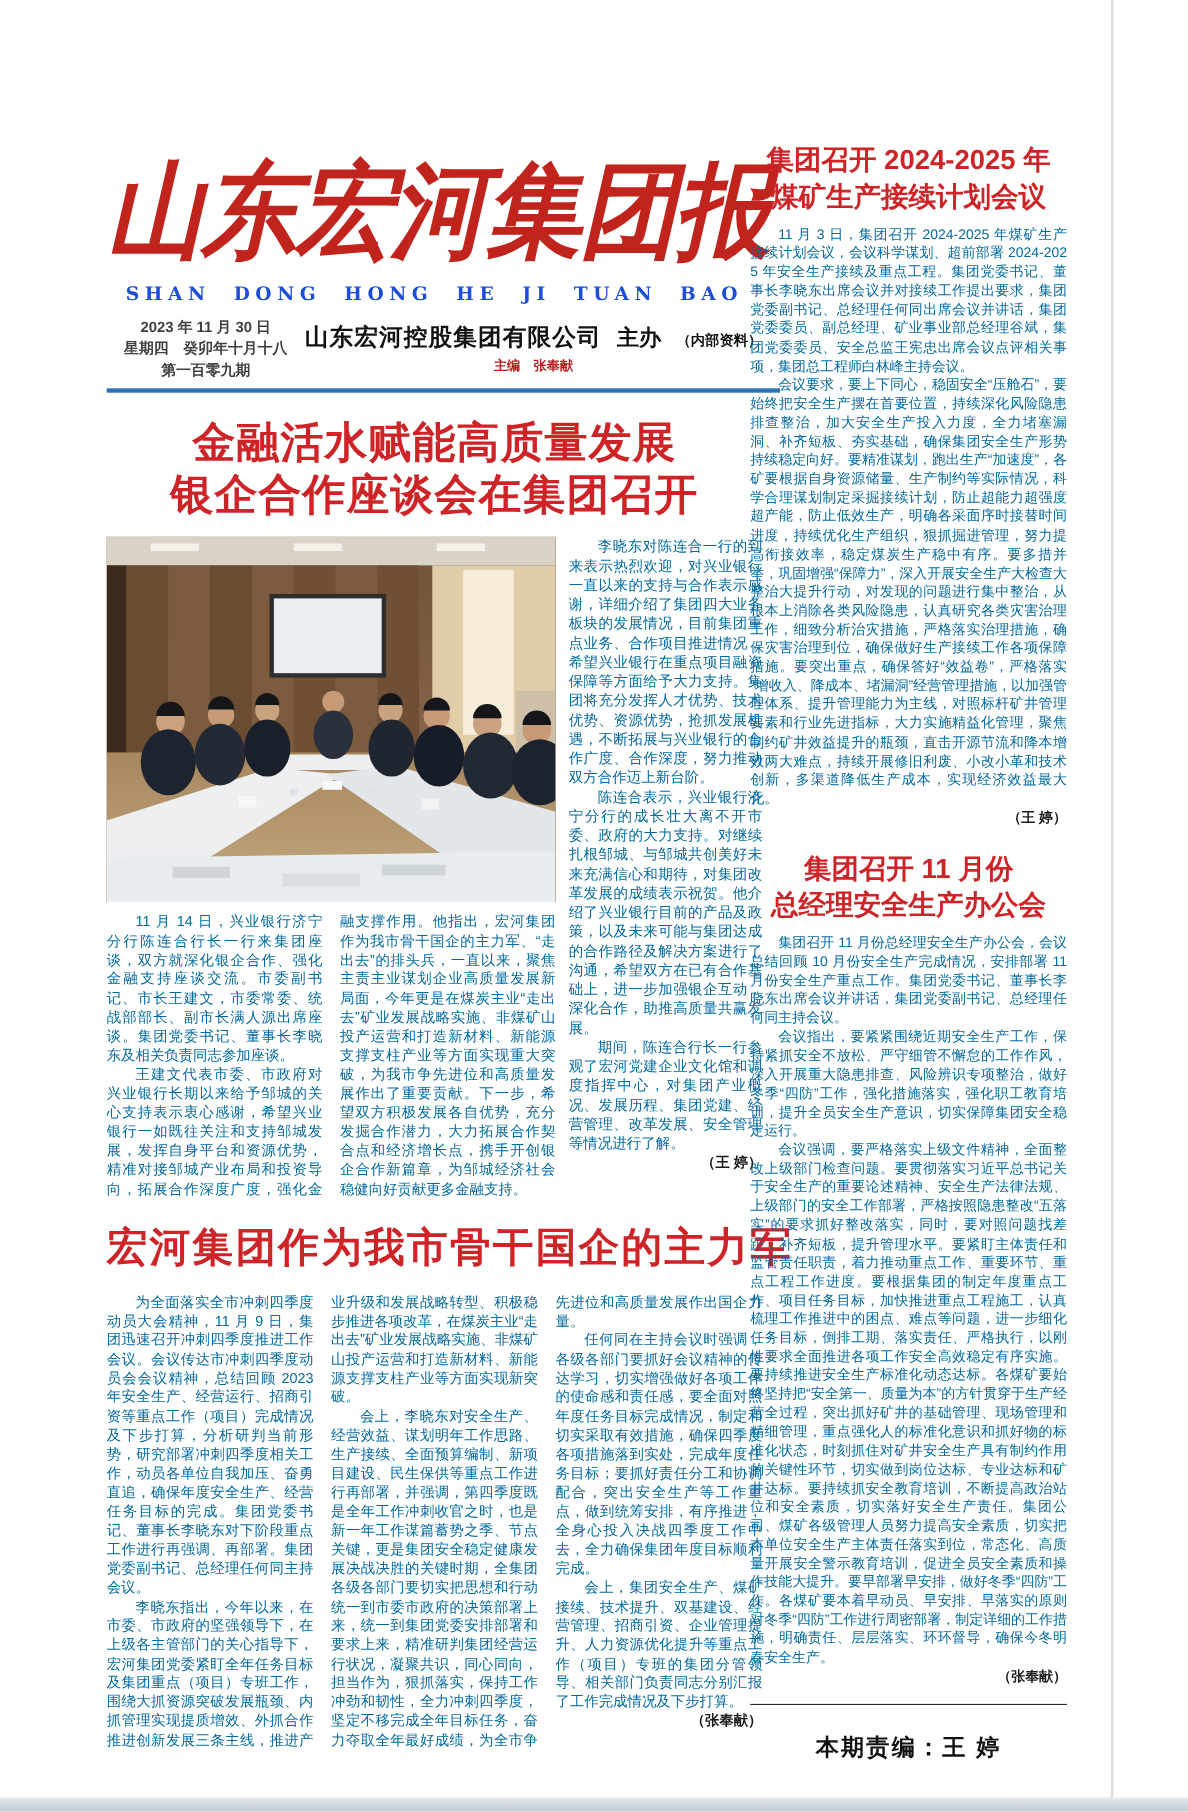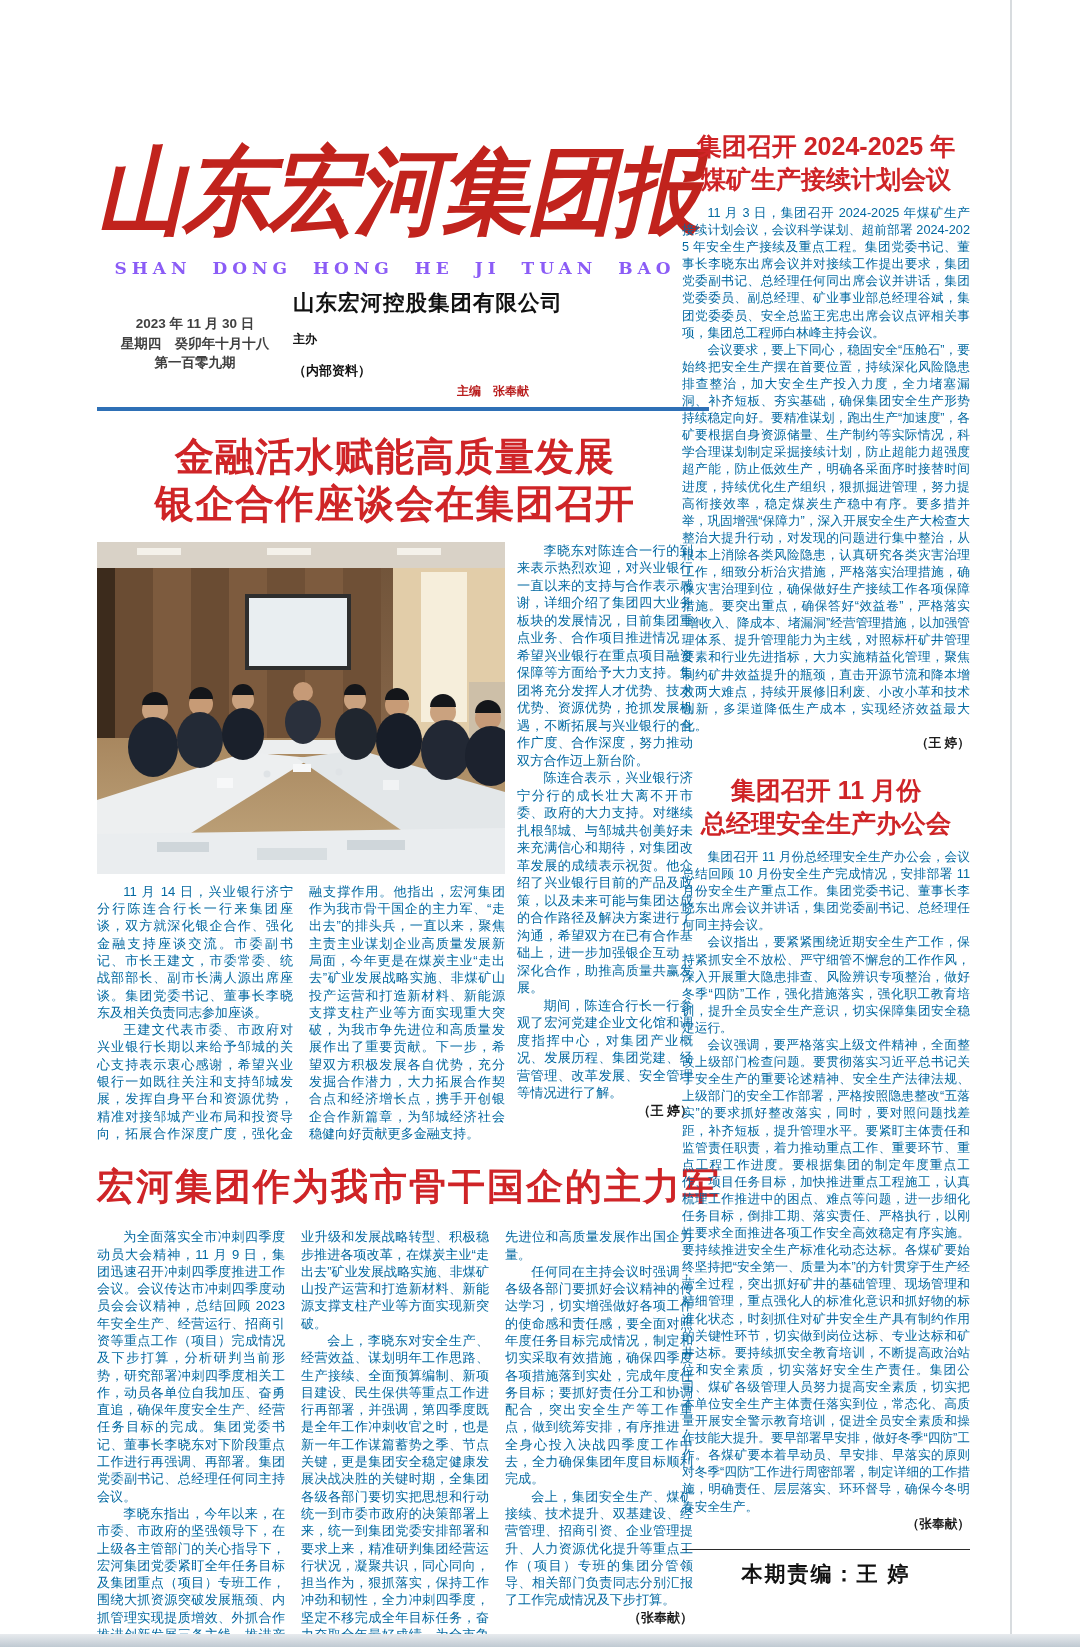--- a/index.html
+++ b/index.html
@@ -20,30 +20,30 @@
   .left-col{position:absolute;left:97px;top:128px;width:596px;}
   .masthead{
     text-align:center;color:#c1231d;
     font-family:"DejaVu Serif","Liberation Serif",serif;
     font-size:88px;font-weight:bold;font-style:italic;
     letter-spacing:-2px;line-height:1.45;
     transform:scaleY(1.08);
     white-space:nowrap;
   }
   .pinyin{
-    margin-top:2px;text-align:center;color:#8b5cf6;font-weight:bold;
+    margin-top:2px;text-align:center;color:#1d4ed8;font-weight:bold;
     font-family:"DejaVu Serif","Liberation Serif",serif;
     font-size:17px;letter-spacing:5px;word-spacing:10px;white-space:nowrap;
   }
   .dateline{display:flex;align-items:center;margin-top:10px;}
   .dl-left{width:196px;text-align:center;font-weight:bold;font-size:13.5px;line-height:1.45;color:#404040;}
   .dl-mid{flex:1;}
-  .dl-org-row{display:flex;align-items:baseline;justify-content:center;gap:14px;white-space:nowrap;flex-direction:column;}
+  .dl-org-row{display:flex;align-items:baseline;justify-content:center;gap:14px;white-space:nowrap;}
   .dl-org{font-size:21.5px;font-weight:bold;color:#111;letter-spacing:1px;}
-  .dl-role{font-size:12px;font-weight:bold;color:#111;}
+  .dl-role{font-size:20px;font-weight:bold;color:#111;}
   .dl-internal{font-size:13px;font-weight:bold;color:#111;}
   .dl-editor{text-align:center;font-size:12px;font-weight:bold;margin-top:3px;color:#b91c1c;}
   .blue-rule{height:4px;background:#2e70b6;margin-top:7px;width:612px;}
   .hl1{
     margin:22px 0 14px 0;text-align:center;color:#cf2427;
     font-size:39px;line-height:1.22;font-weight:bold;letter-spacing:1px;white-space:nowrap;
   }
   .a1-wrap{display:flex;gap:12px;}
   .a1-main{width:408px;flex:0 0 408px;}
   .photo-frame{width:408px;height:332px;overflow:hidden;background:#7a5c41;}
@@ -63,21 +63,21 @@
   
   .right-col{position:absolute;left:682px;top:130px;width:288px;}
   .r-hl{
     margin:0 0 10px 0;text-align:center;color:#cf2427;
     font-size:25px;line-height:1.3;font-weight:bold;white-space:nowrap;
   }
   .right-col p.body{font-size:12.7px;line-height:17.1px;}
   .right-col .sig{font-size:12.7px;line-height:17.1px;}
   .r-article2{margin-top:22px;}
   .footer-line{
-    margin-top:16px;border-top:1.5px solid #2b2b2b;padding-top:10px;
+    margin-top:16px;border-top:1.5px solid #2b2b2b;padding-top:24px;
     text-align:center;font-size:21px;font-weight:bold;color:#111;letter-spacing:2px;
   }
 </style>
 </head>
 <body>
 
 <div class="sheet">
 
   <div class="left-col">
 

